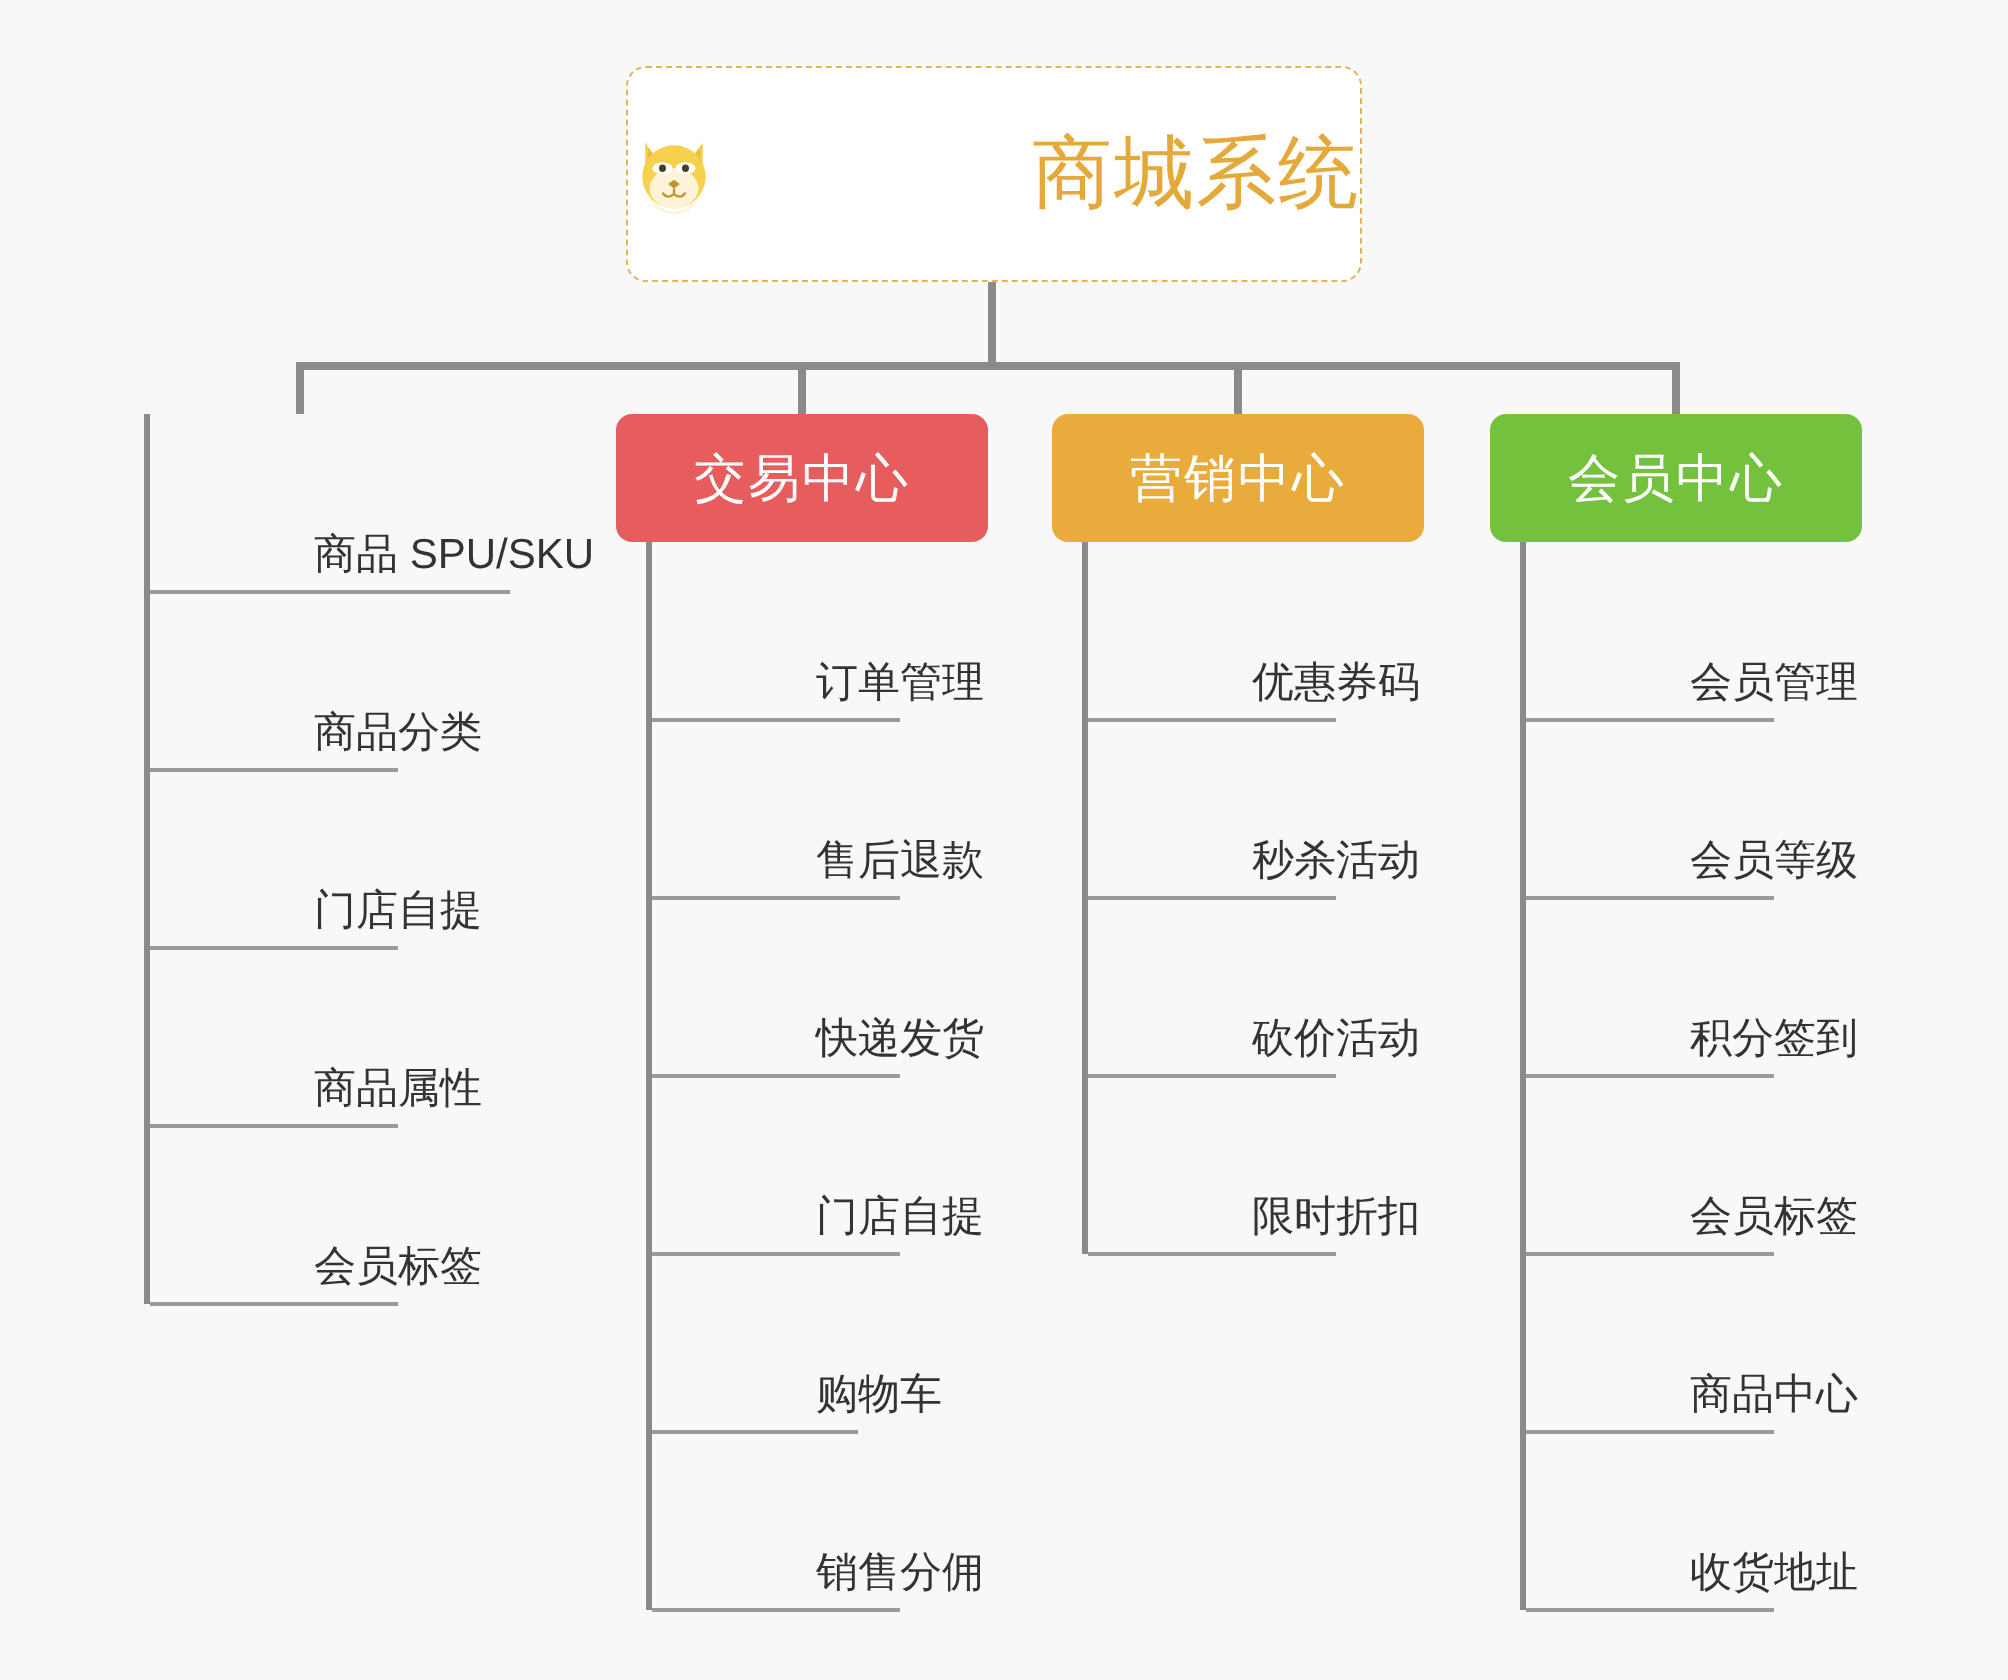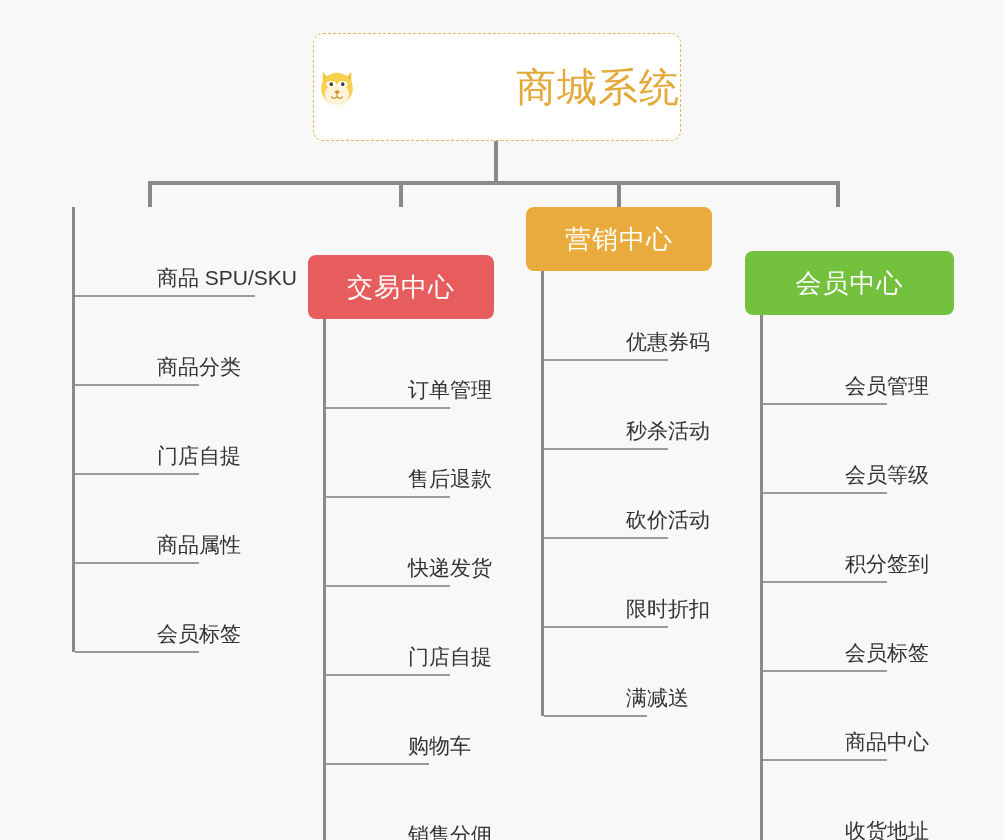--- a/index.html
+++ b/index.html
@@ -67,21 +67,21 @@
     align-items: center;
     justify-content: center;
     color: #ffffff;
     font-size: 26px;
     letter-spacing: 1px;
     line-height: 1;
   }
   #col-0 .cat-box { width: 186px; }
   #col-1 .cat-box { width: 186px; }
   #col-2 .cat-box { width: 186px; }
-  #col-3 .cat-box { width: 209px; margin-top: 44px; }
+  #col-3 .cat-box { width: 186px; }
 
   
   .leaf-list {
     position: relative;
     margin-top: 0;
     padding-left: 0;
     border-left: 3px solid #8a8a8a;
     margin-left: 15px;
   }
   .leaf {
@@ -154,21 +154,21 @@
       <div class="leaf">
           <div class="leaf-wrap"><span class="leaf-label">商品属性</span><span class="leaf-rule" style="width: 124px; top: 29px;"></span></div>
         </div>
       <div class="leaf">
           <div class="leaf-wrap"><span class="leaf-label">会员标签</span><span class="leaf-rule" style="width: 124px; top: 29px;"></span></div>
         </div>
     </div>
   </div>
 
   <div class="column" id="col-1">
-    <div class="cat-box" style="background: rgb(231, 92, 92); margin-top: 48px;">
+    <div class="cat-box" style="background: rgb(231, 92, 92);">
       <span>交易中心</span>
     </div>
     <div class="leaf-list">
       <div class="leaf">
           <div class="leaf-wrap"><span class="leaf-label">订单管理</span><span class="leaf-rule" style="width: 124px; top: 29px;"></span></div>
         </div>
       <div class="leaf">
           <div class="leaf-wrap"><span class="leaf-label">售后退款</span><span class="leaf-rule" style="width: 124px; top: 29px;"></span></div>
         </div>
       <div class="leaf">
@@ -196,23 +196,20 @@
         </div>
       <div class="leaf">
           <div class="leaf-wrap"><span class="leaf-label">秒杀活动</span><span class="leaf-rule" style="width: 124px; top: 29px;"></span></div>
         </div>
       <div class="leaf">
           <div class="leaf-wrap"><span class="leaf-label">砍价活动</span><span class="leaf-rule" style="width: 124px; top: 29px;"></span></div>
         </div>
       <div class="leaf">
           <div class="leaf-wrap"><span class="leaf-label">限时折扣</span><span class="leaf-rule" style="width: 124px; top: 29px;"></span></div>
         </div>
-      <div class="leaf">
-          <div class="leaf-wrap"><span class="leaf-label">满减送</span><span class="leaf-rule" style="width: 103px; top: 29px;"></span></div>
-        </div>
     </div>
   </div>
 
   <div class="column" id="col-3">
     <div class="cat-box" style="background: rgb(115, 193, 61);">
       <span>会员中心</span>
     </div>
     <div class="leaf-list">
       <div class="leaf">
           <div class="leaf-wrap"><span class="leaf-label">会员管理</span><span class="leaf-rule" style="width: 124px; top: 29px;"></span></div>

